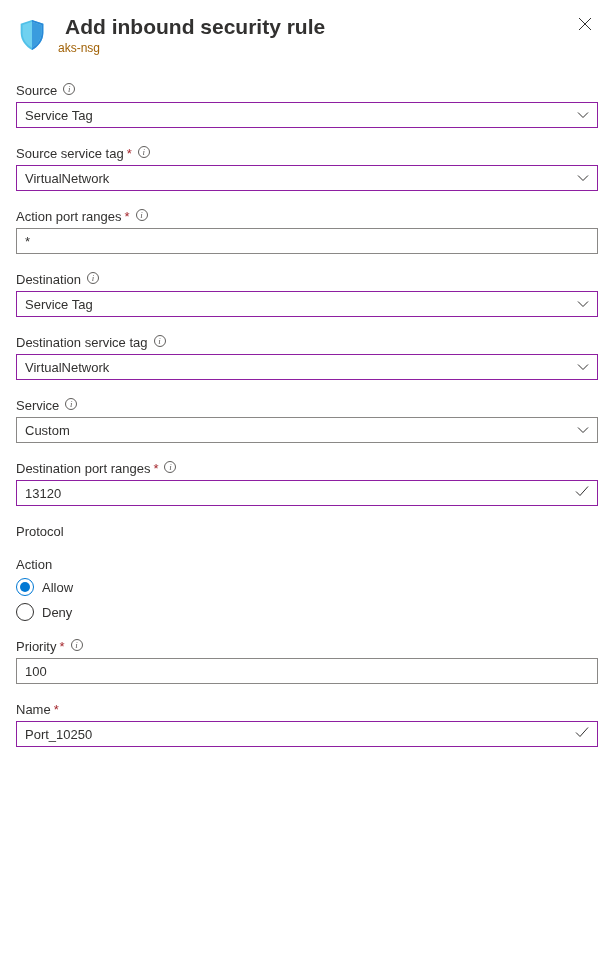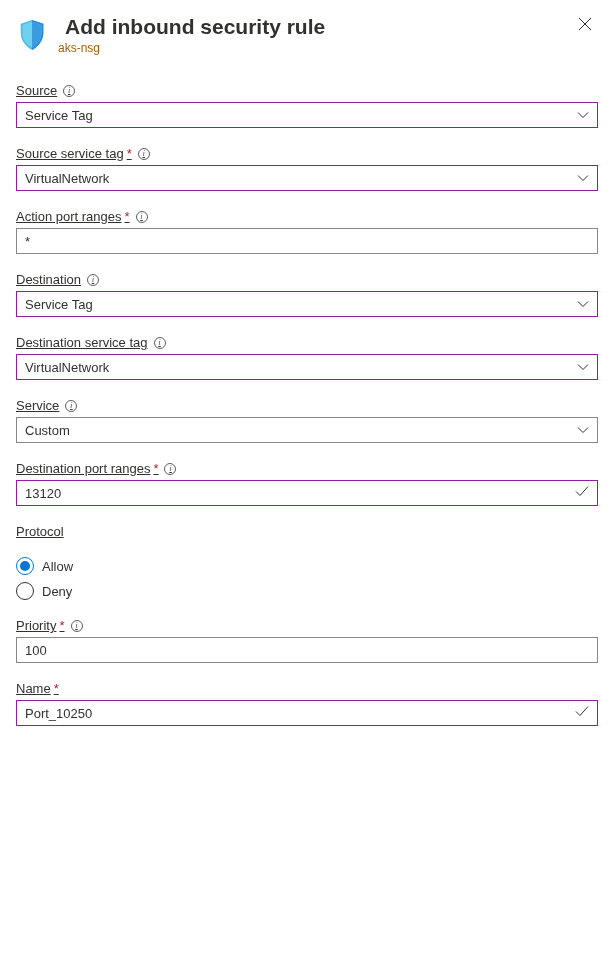--- a/index.html
+++ b/index.html
@@ -42,25 +42,24 @@
       cursor: pointer;
       color: #323130;
       padding: 2px 6px;
       line-height: 1;
     }
     .field {
       margin-bottom: 18px;
     }
     .field-label {
       display: flex;
-      align-items: center;
+      align-items: flex-start;
       font-size: 13px;
       color: #323130;
       margin-bottom: 4px;
-      text-decoration: underline;
     }
     .req {
       color: #a4262c;
       margin-left: 3px;
     }
     .info-icon {
       display: inline-flex;
       align-items: center;
       justify-content: center;
       width: 12px;
@@ -267,20 +266,23 @@
   </div>
 </div>
 
 <div class="field">
   <div class="field-label">
     <span>Protocol</span>
   </div>
 </div>
 
 <div class="field">
+  <div class="field-label">
+    <span>Action</span>
+  </div>
   <div class="radio-group">
     <div class="radio-item">
       <span class="radio-circle selected">
           <span class="radio-dot"></span>
         </span>
       <span class="radio-label">Allow</span>
     </div>
     <div class="radio-item">
       <span class="radio-circle"></span>
       <span class="radio-label">Deny</span>

